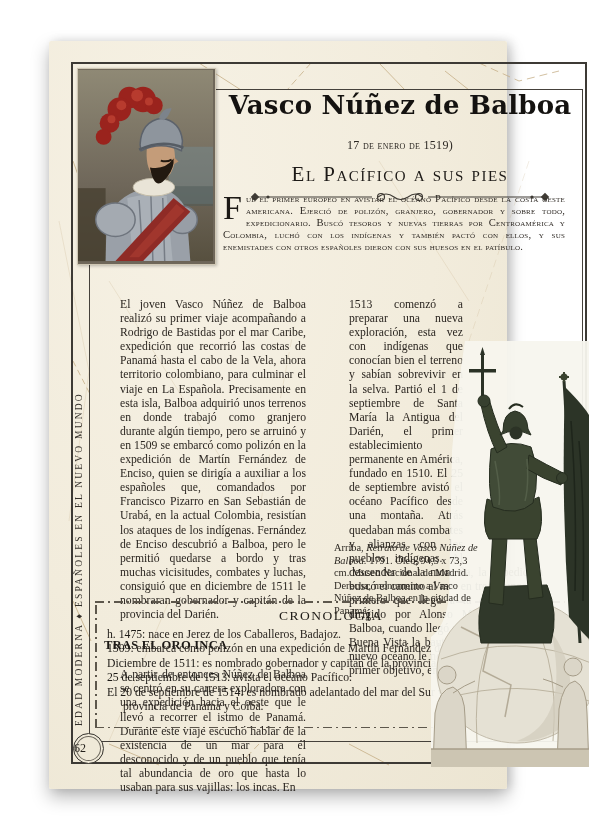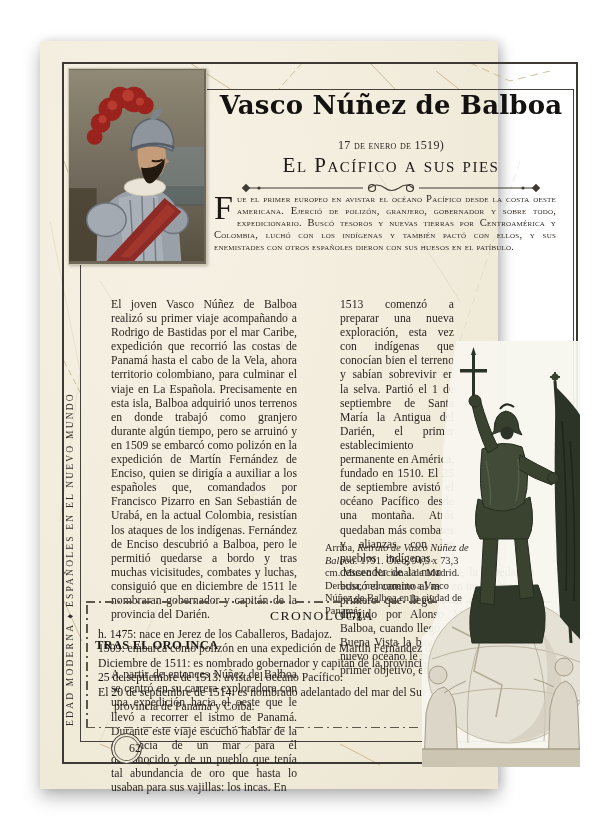--- a/index.html
+++ b/index.html
@@ -3,21 +3,21 @@
 <meta charset="utf-8">
 <style>
   html,body{margin:0;padding:0;}
   body{
     width:609px;height:830px;position:relative;overflow:hidden;
     background:#ffffff;
     font-family:"Liberation Serif", serif;
     color:#2a2520;
   }
   .paper{
-    position:absolute;left:40px;top:41px;width:458px;height:748px;
+    position:absolute;left:49px;top:41px;width:458px;height:748px;
     background:
       radial-gradient(ellipse at 30% 20%, #f6f1e4 0%, #f2ecdc 55%, #ece5d2 100%);
     box-shadow:0 8px 18px rgba(0,0,0,.28), 4px 0 10px rgba(0,0,0,.12);
     border-radius:2px;
   }
   .maplines{position:absolute;left:0;top:0;width:542px;height:748px;pointer-events:none;}
   
   .frame-outer{
     position:absolute;left:22px;top:21px;width:516px;height:702px;
     border:2px solid #3d3a35;box-sizing:border-box;
@@ -35,21 +35,21 @@
   .head-block{position:absolute;left:168px;top:50px;width:366px;text-align:center;}
   .title{
     font-family:"DejaVu Serif", serif;font-weight:700;font-size:26px;line-height:28px;
     color:#141210;letter-spacing:.2px;
   }
   .subtitle{
     font-variant:small-caps;font-size:12px;line-height:15px;margin-top:4px;color:#2c2823;
     letter-spacing:.3px;
   }
   .section-title{
-    font-variant:small-caps;font-size:21px;letter-spacing:1.5px;color:#1d1a17;
+    font-variant:small-caps;font-size:21px;letter-spacing:1.5px;margin-top:9px;color:#1d1a17;
   }
   .ornament{margin-top:2px;}
   
   .intro{
     position:absolute;left:174px;top:152px;width:342px;
     font-variant:small-caps;font-size:10.6px;line-height:12.1px;text-align:justify;
     color:#2e2924;letter-spacing:.2px;
   }
   .dropcap{
     float:left;font-size:34px;line-height:26px;padding:2px 4px 0 0;color:#1d1a16;
@@ -93,21 +93,21 @@
   .sidebar-text{
     position:absolute;left:21px;top:694px;width:352px;height:19px;
     transform:rotate(-90deg);transform-origin:0 0;
     font-size:9.5px;letter-spacing:2.2px;color:#332f2a;white-space:nowrap;
     text-align:center;line-height:19px;
   }
   .pagenum{
     position:absolute;left:24px;top:692px;width:29px;height:29px;border-radius:50%;
     background:#efe9d8;border:1.5px solid #3d3a35;z-index:7;
     box-shadow:inset 0 0 0 2px #efe9d8, inset 0 0 0 3px #6b665c;
-    text-align:right;line-height:29px;font-size:12px;color:#23201b;margin-left:47px;
+    text-align:left;line-height:29px;font-size:12px;color:#23201b;
   }
 </style>
 </head>
 <body>
 
 <div class="paper">
 
   <svg class="maplines" viewBox="0 0 542 748">
     <g stroke="#c3ab82" stroke-width="1" fill="none">
       <g opacity="0.75">

